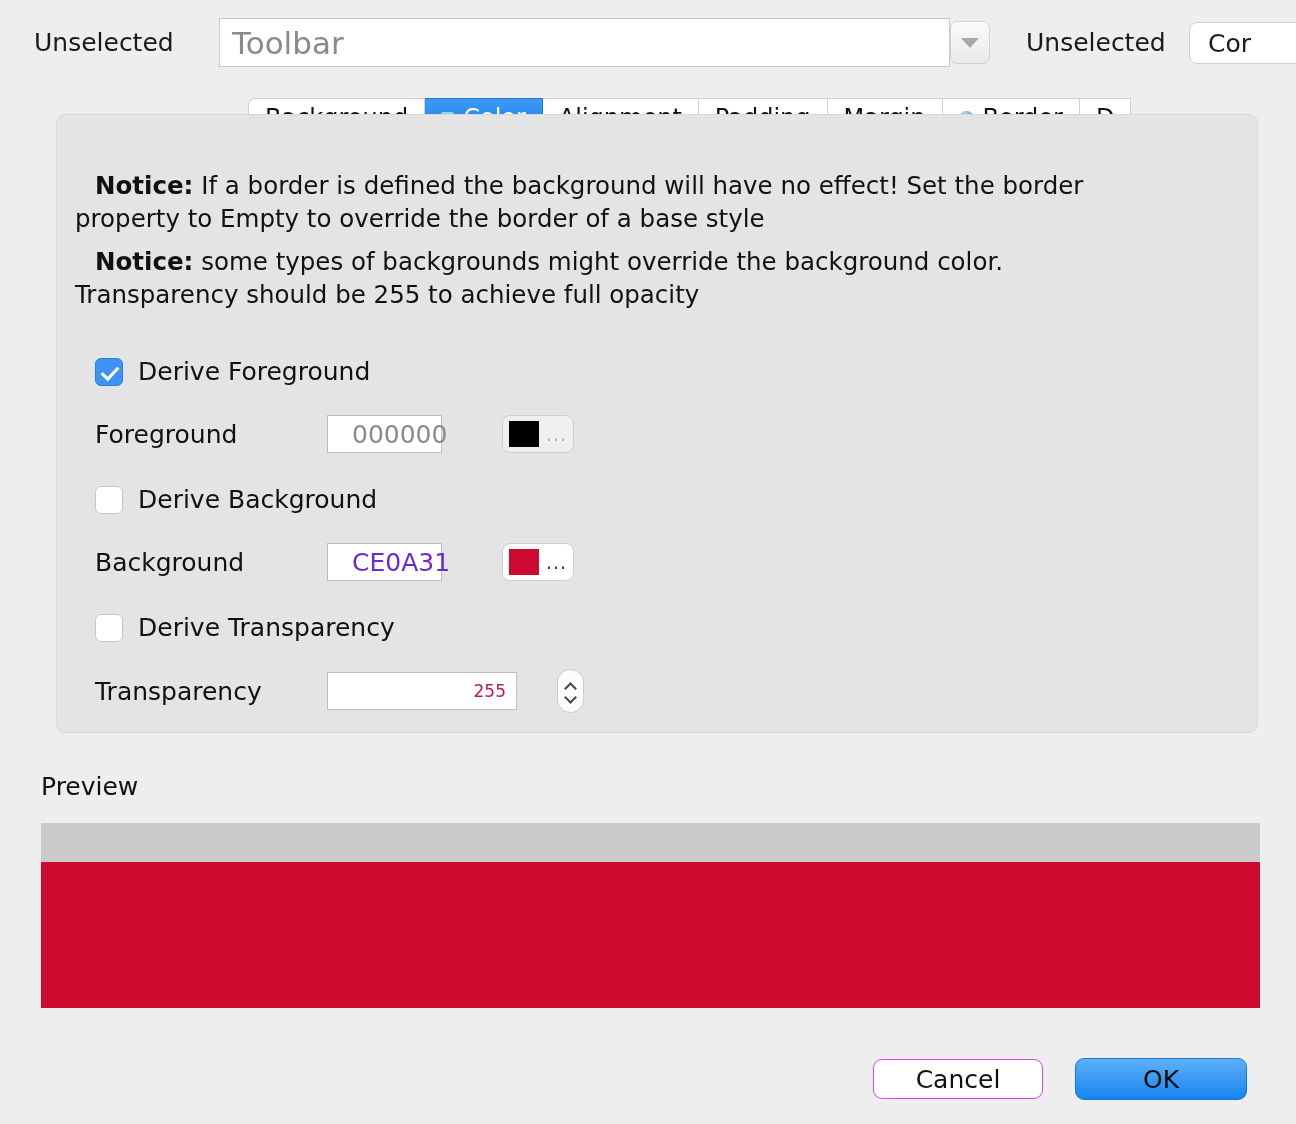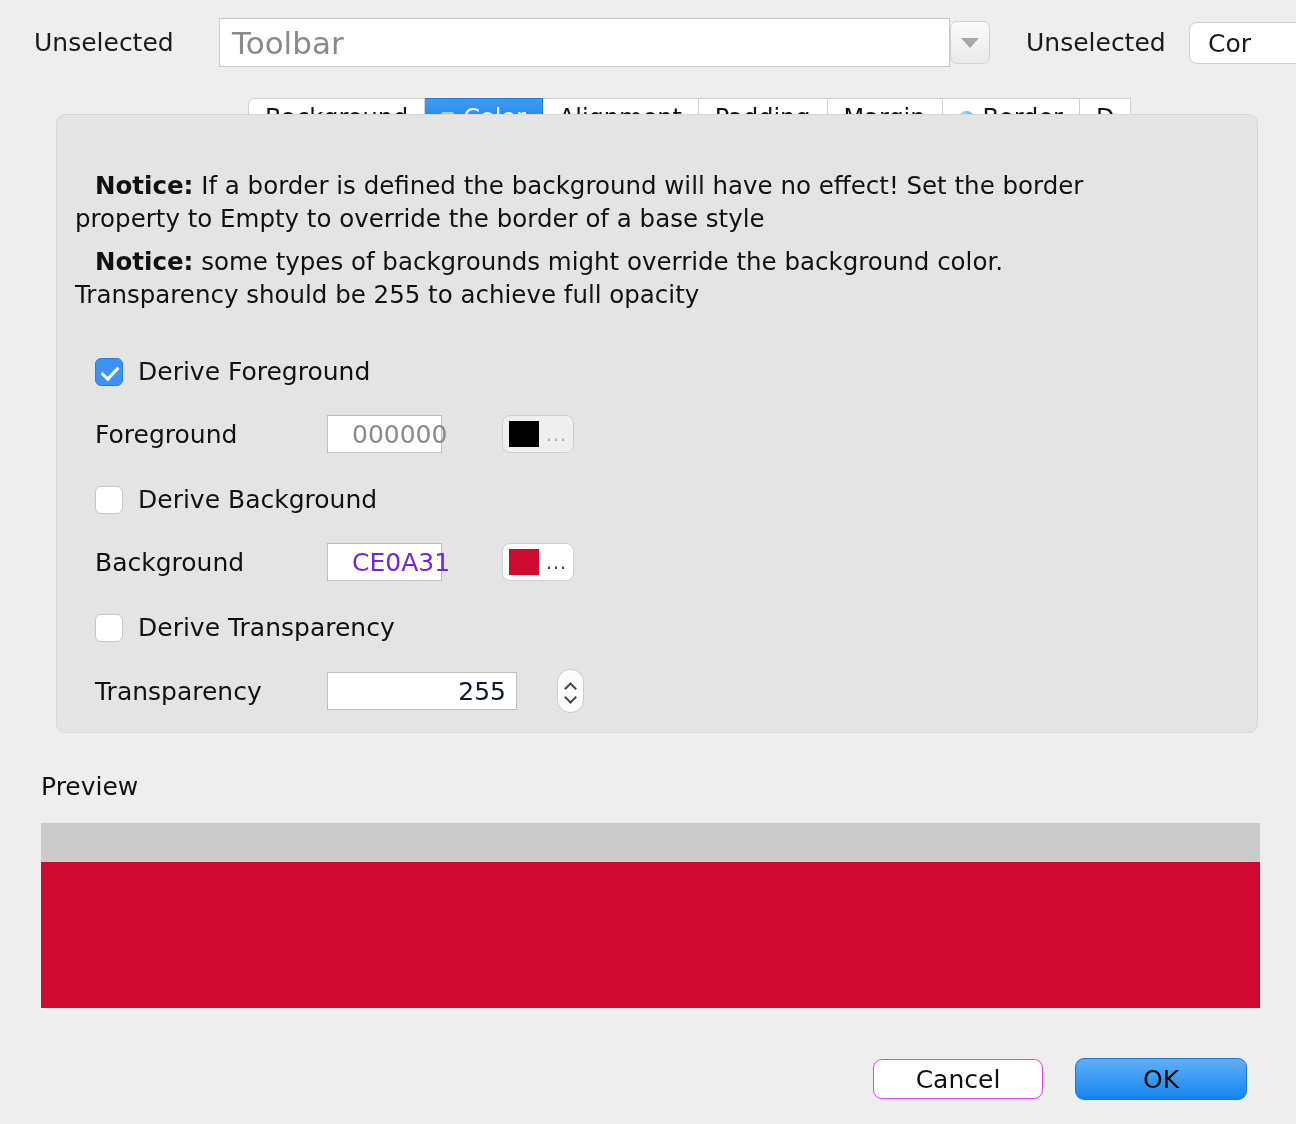--- a/index.html
+++ b/index.html
@@ -179,21 +179,21 @@
   .dots { font-size: 19px; letter-spacing: 1px; line-height: 1; }
   .dots.disabled { color: #b0b0b0; }
   .dots.enabled  { color: #3a3a3a; }
 
   .numbox {
     width: 190px; height: 38px;
     background: #ffffff;
     border: 1px solid #bdbdbd;
     display: flex; align-items: center; justify-content: flex-end;
     padding-right: 10px;
-    font-size: 25px; color: #0f172a;
+    font-size: 17px; color: #be185d;
   }
   .stepper {
     width: 27px; height: 44px;
     margin-left: 8px;
     border: 1px solid #cbcbcb;
     border-radius: 13px;
     background: #fcfcfc;
     display: flex; flex-direction: column;
     align-items: center; justify-content: center;
     gap: 5px;

